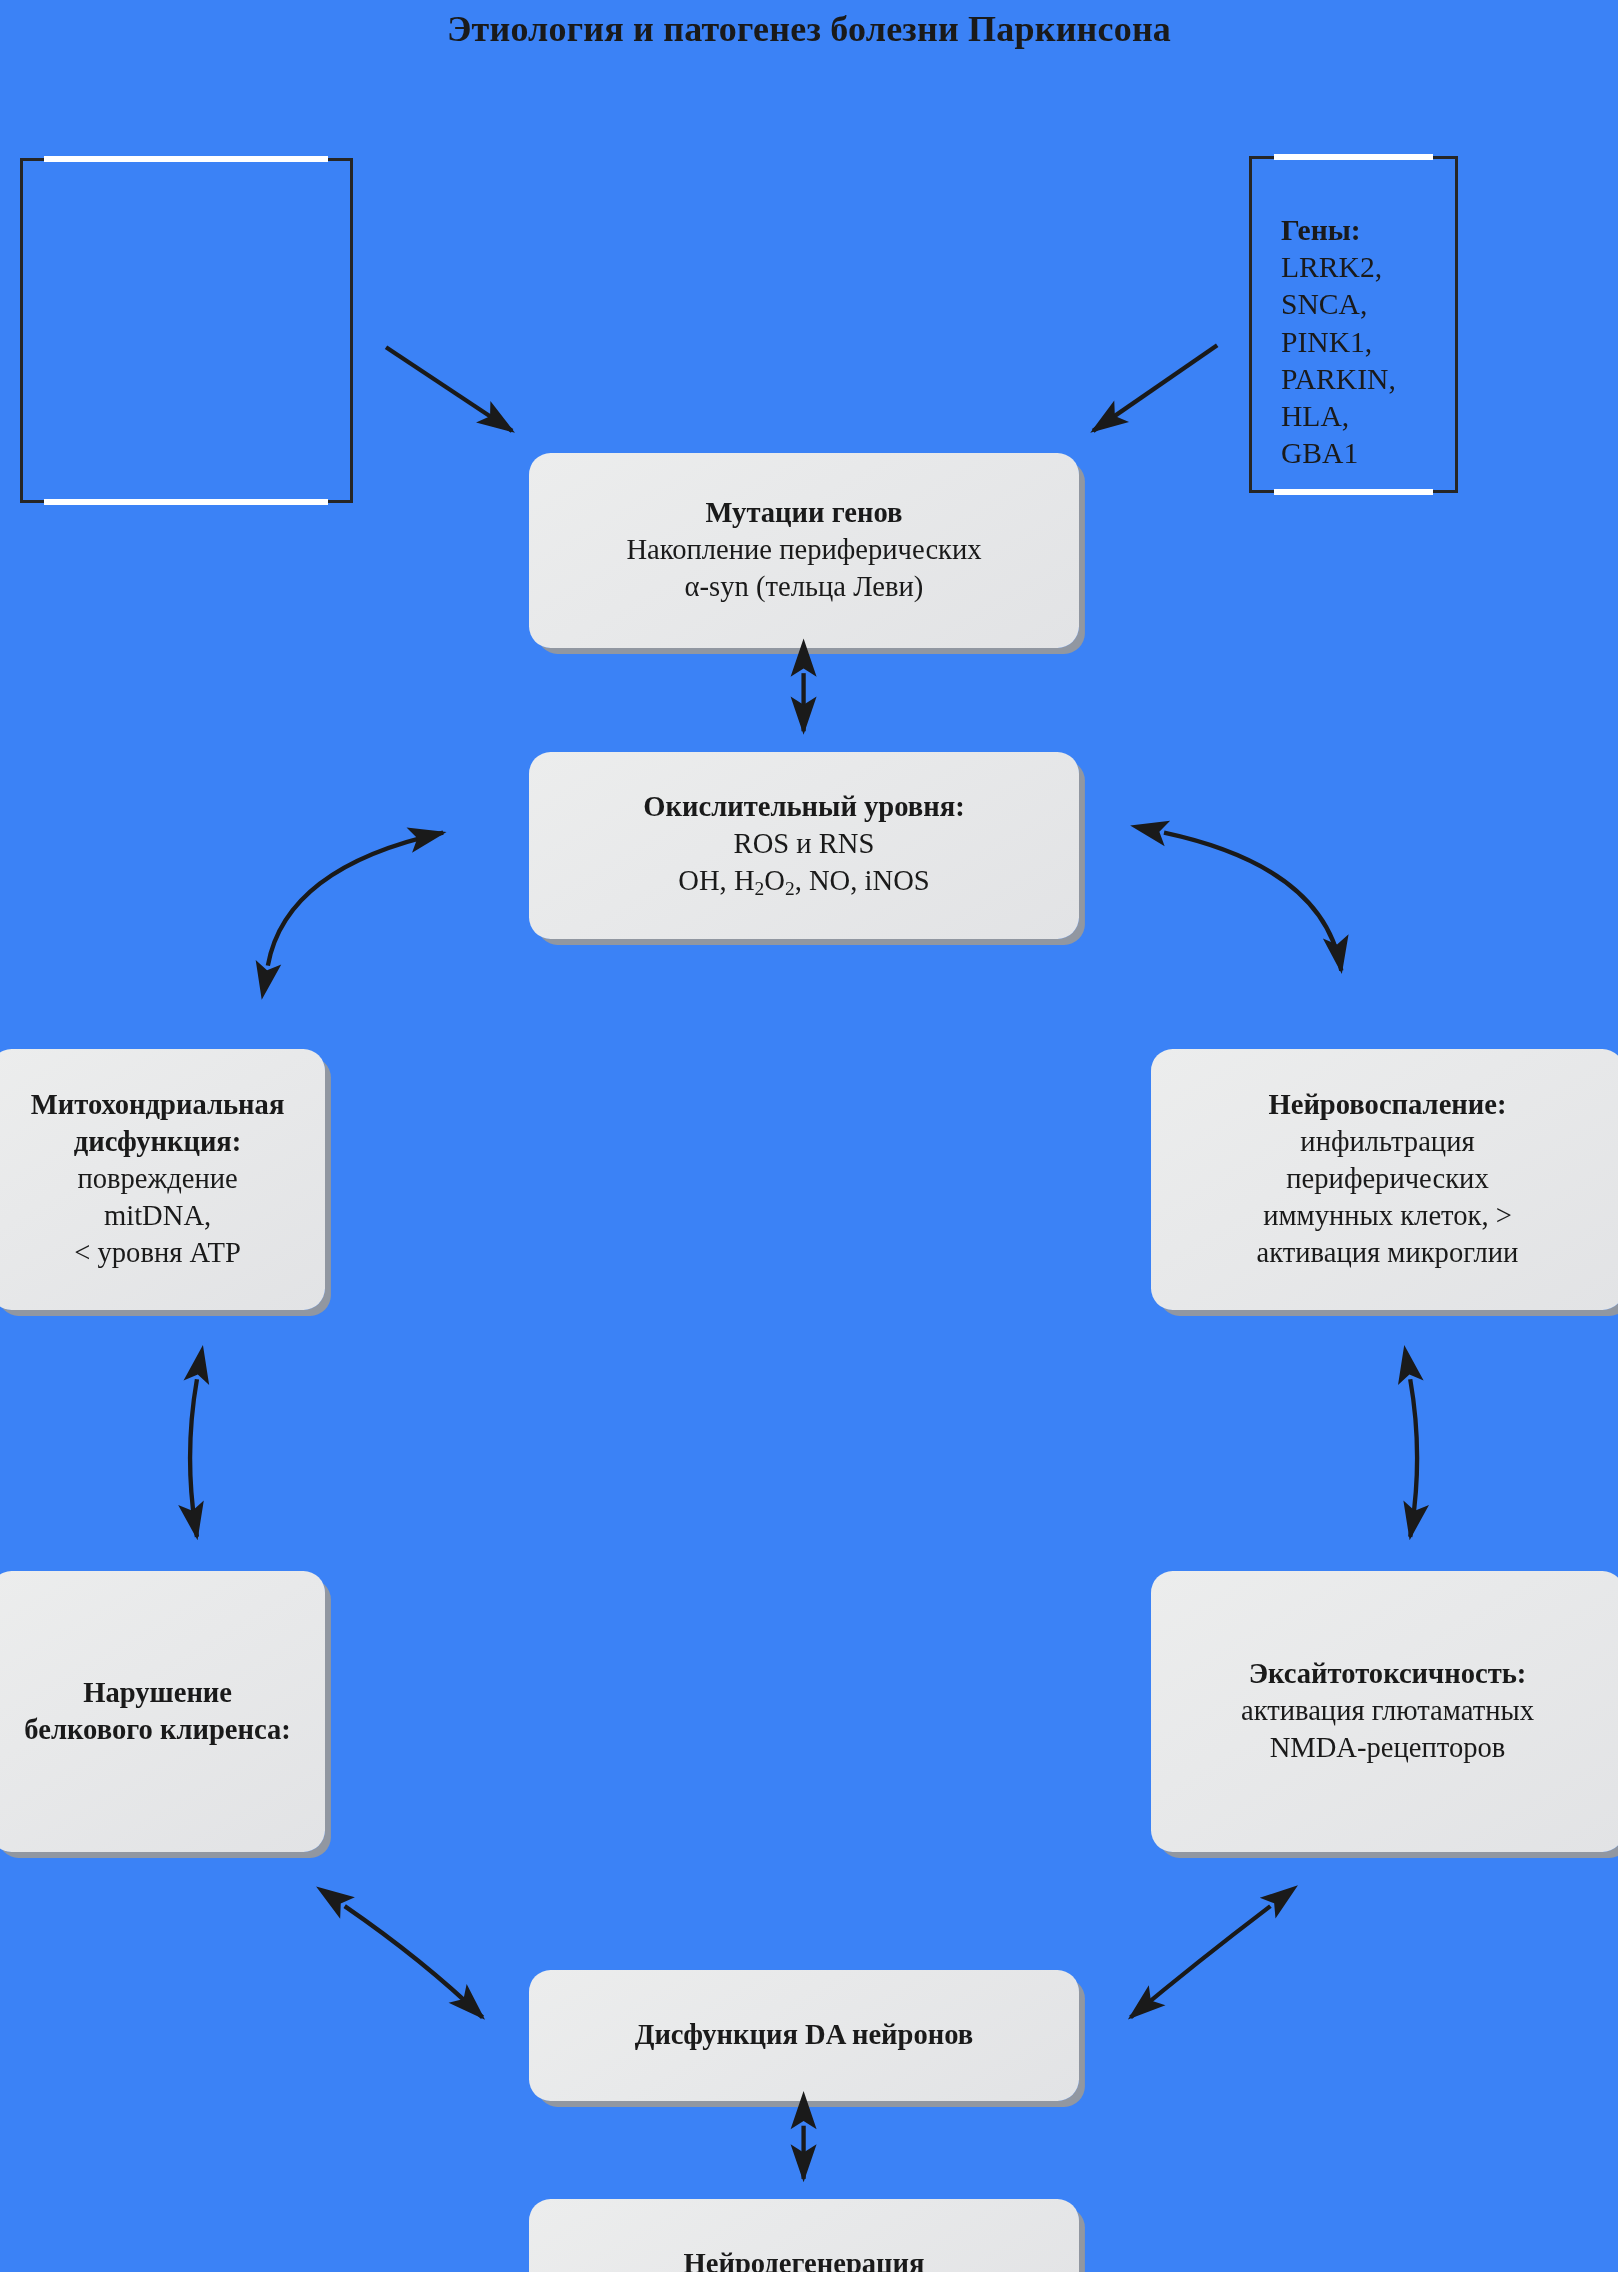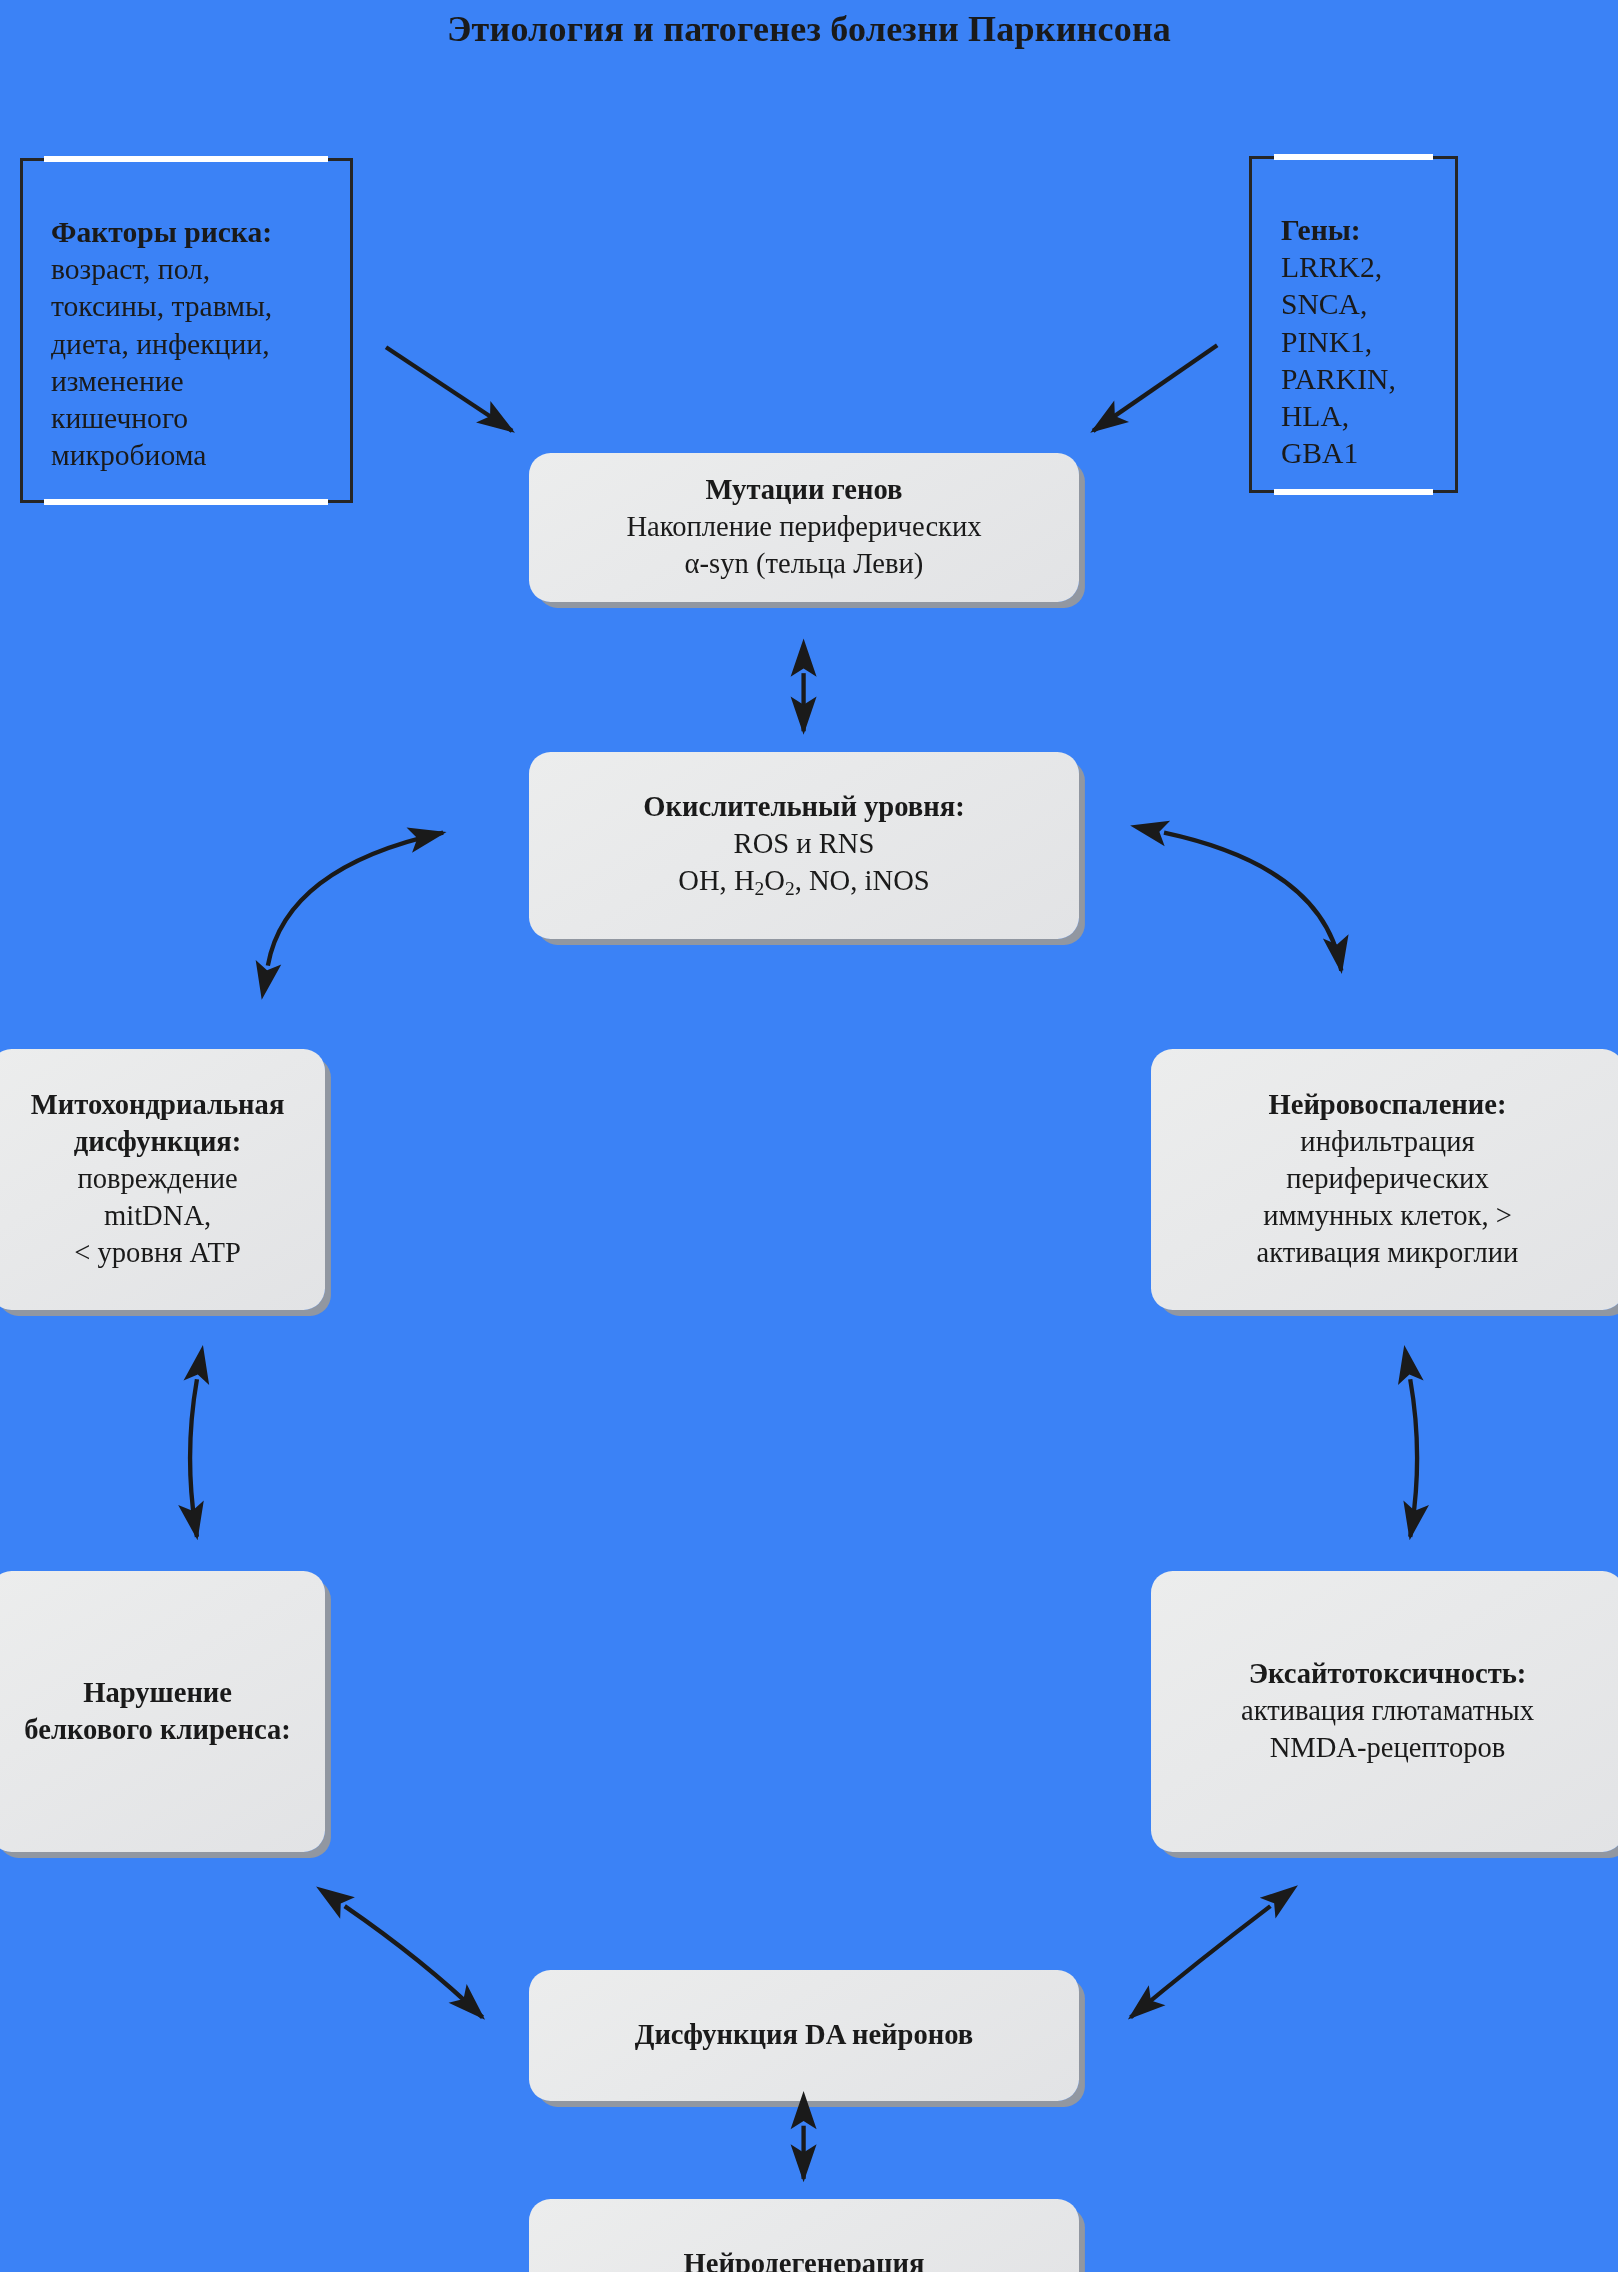--- a/index.html
+++ b/index.html
@@ -87,43 +87,35 @@
 <body>
 
 <div id="page">
 
   <div id="title">Этиология и патогенез болезни Паркинсона</div>
 
   <div class="bracket-group" style="left:19.7px; top:158px; width:333px; height:345px;">
     <div class="bracket-mask-top"></div>
     <div class="bracket-mask-bottom"></div>
   </div>
-  <div class="bracket-text" style="left:51px; top:177px; width:296px;">
-    <span class="hdr">Факторы риска:</span><span>возраст, пол,
-токсины, травмы,
-диета, инфекции,
-изменение
-кишечного
-микробиома</span>
-  </div>
 
   <div class="bracket-group" style="left:1249px; top:156px; width:209px; height:337px;">
     <div class="bracket-mask-top"></div>
     <div class="bracket-mask-bottom"></div>
   </div>
   <div class="bracket-text" style="left:1281px; top:175px; width:177px;">
     <span class="hdr">Гены:</span><span>LRRK2,
 SNCA,
 PINK1,
 PARKIN,
 HLA,
 GBA1</span>
   </div>
 
-  <div class="node" style="left:529px; top:453px; width:550px; height:149px;">
+  <div class="node" style="left:529px; top:453px; width:550px; height:195px;">
     <div class="txt">
       <span class="blk bold">Мутации генов</span>
       <span class="blk">Накопление периферических</span>
       <span class="blk">α-syn (тельца Леви)</span>
     </div>
   </div>
 
   <div class="node" style="left:529px; top:752px; width:550px; height:187px;">
     <div class="txt">
       <span class="blk bold">Окислительный уровня:</span>

